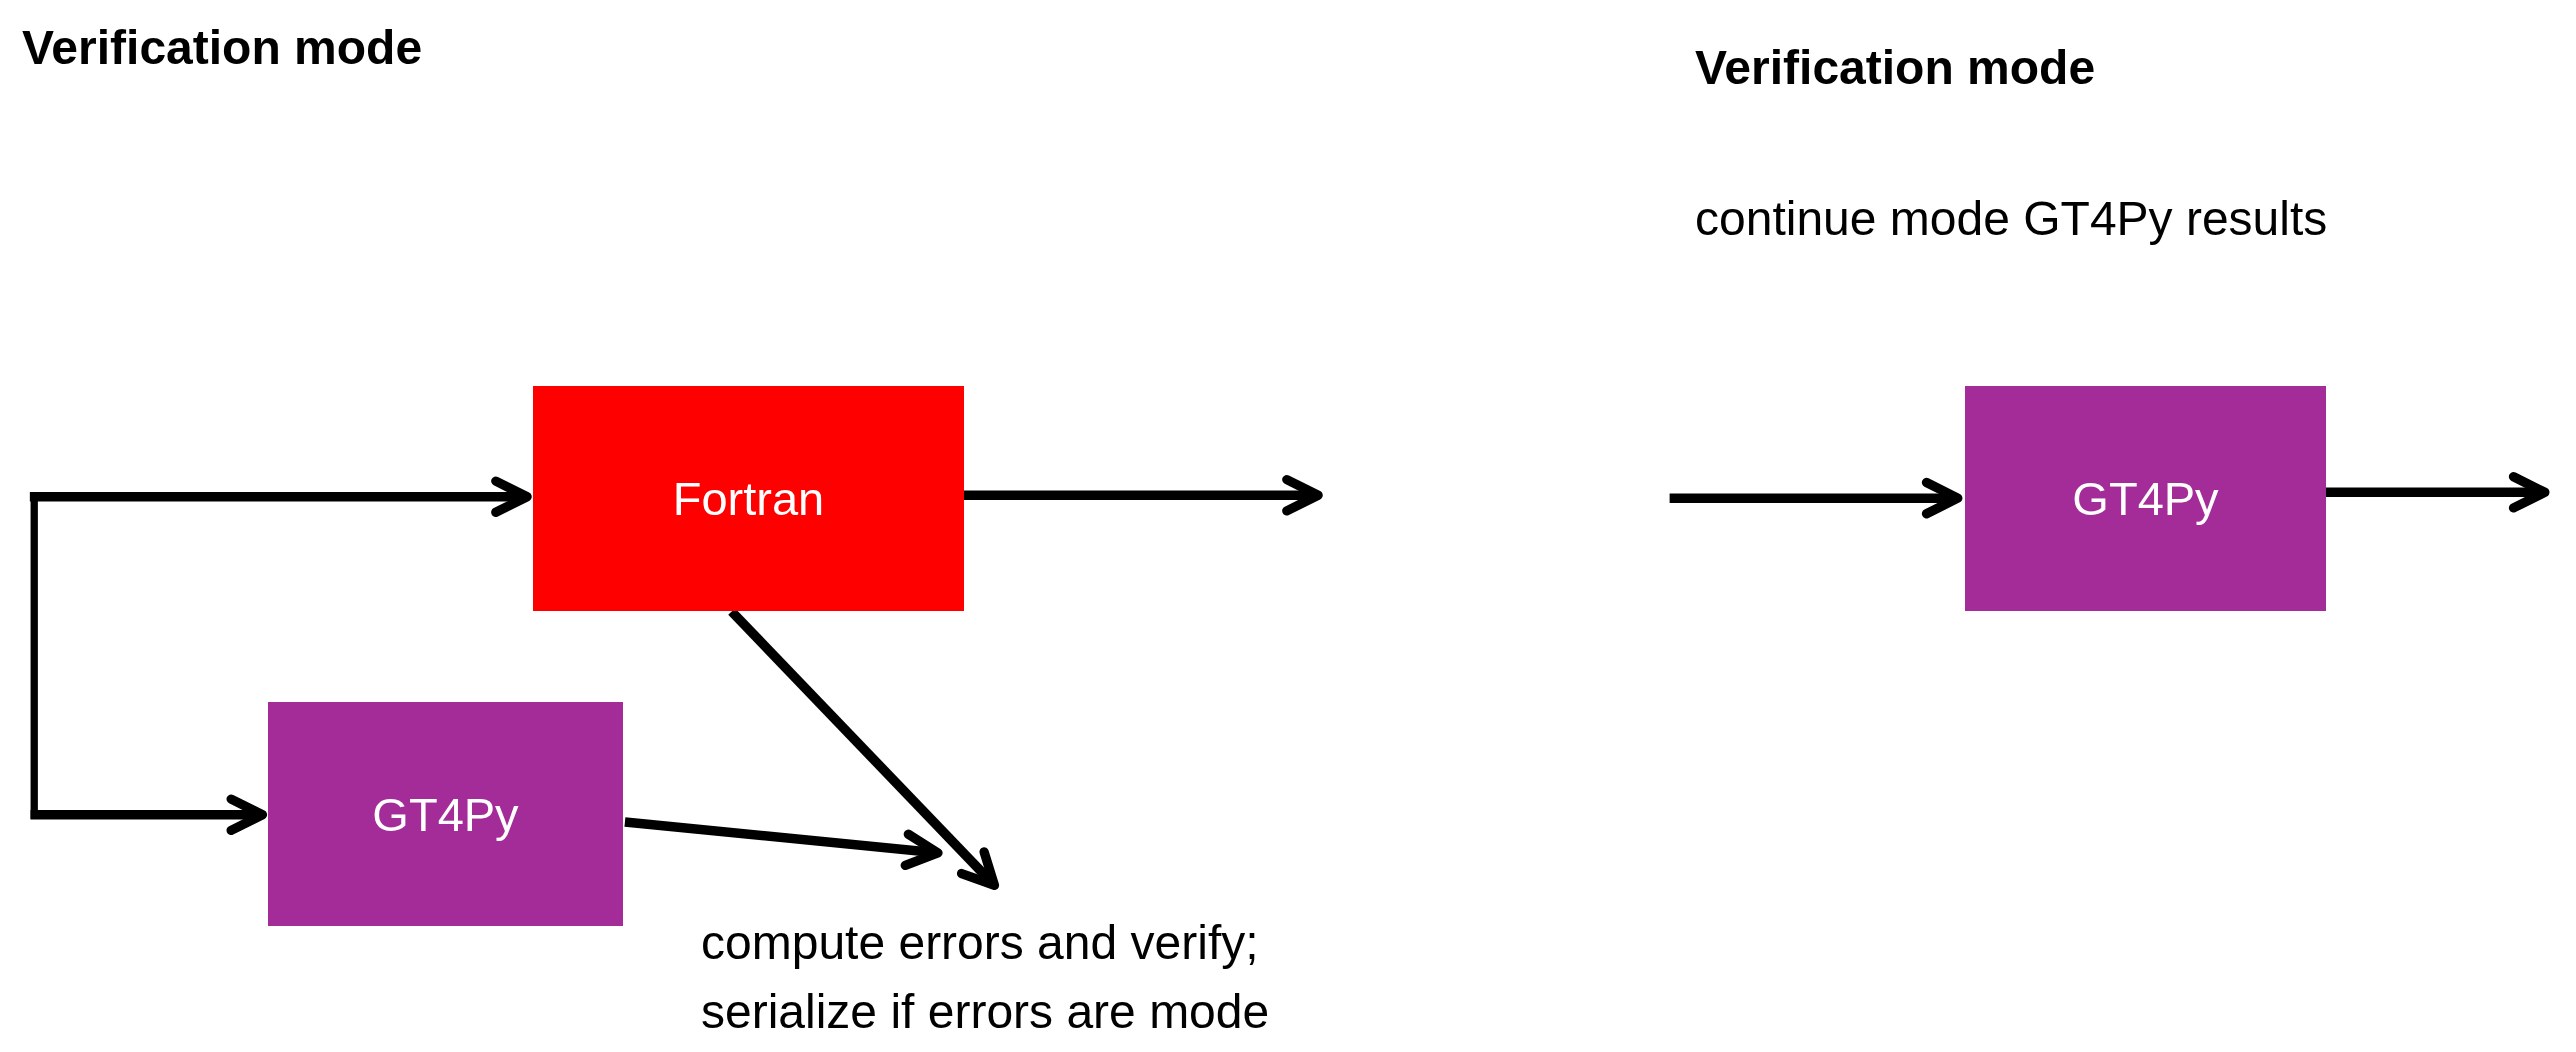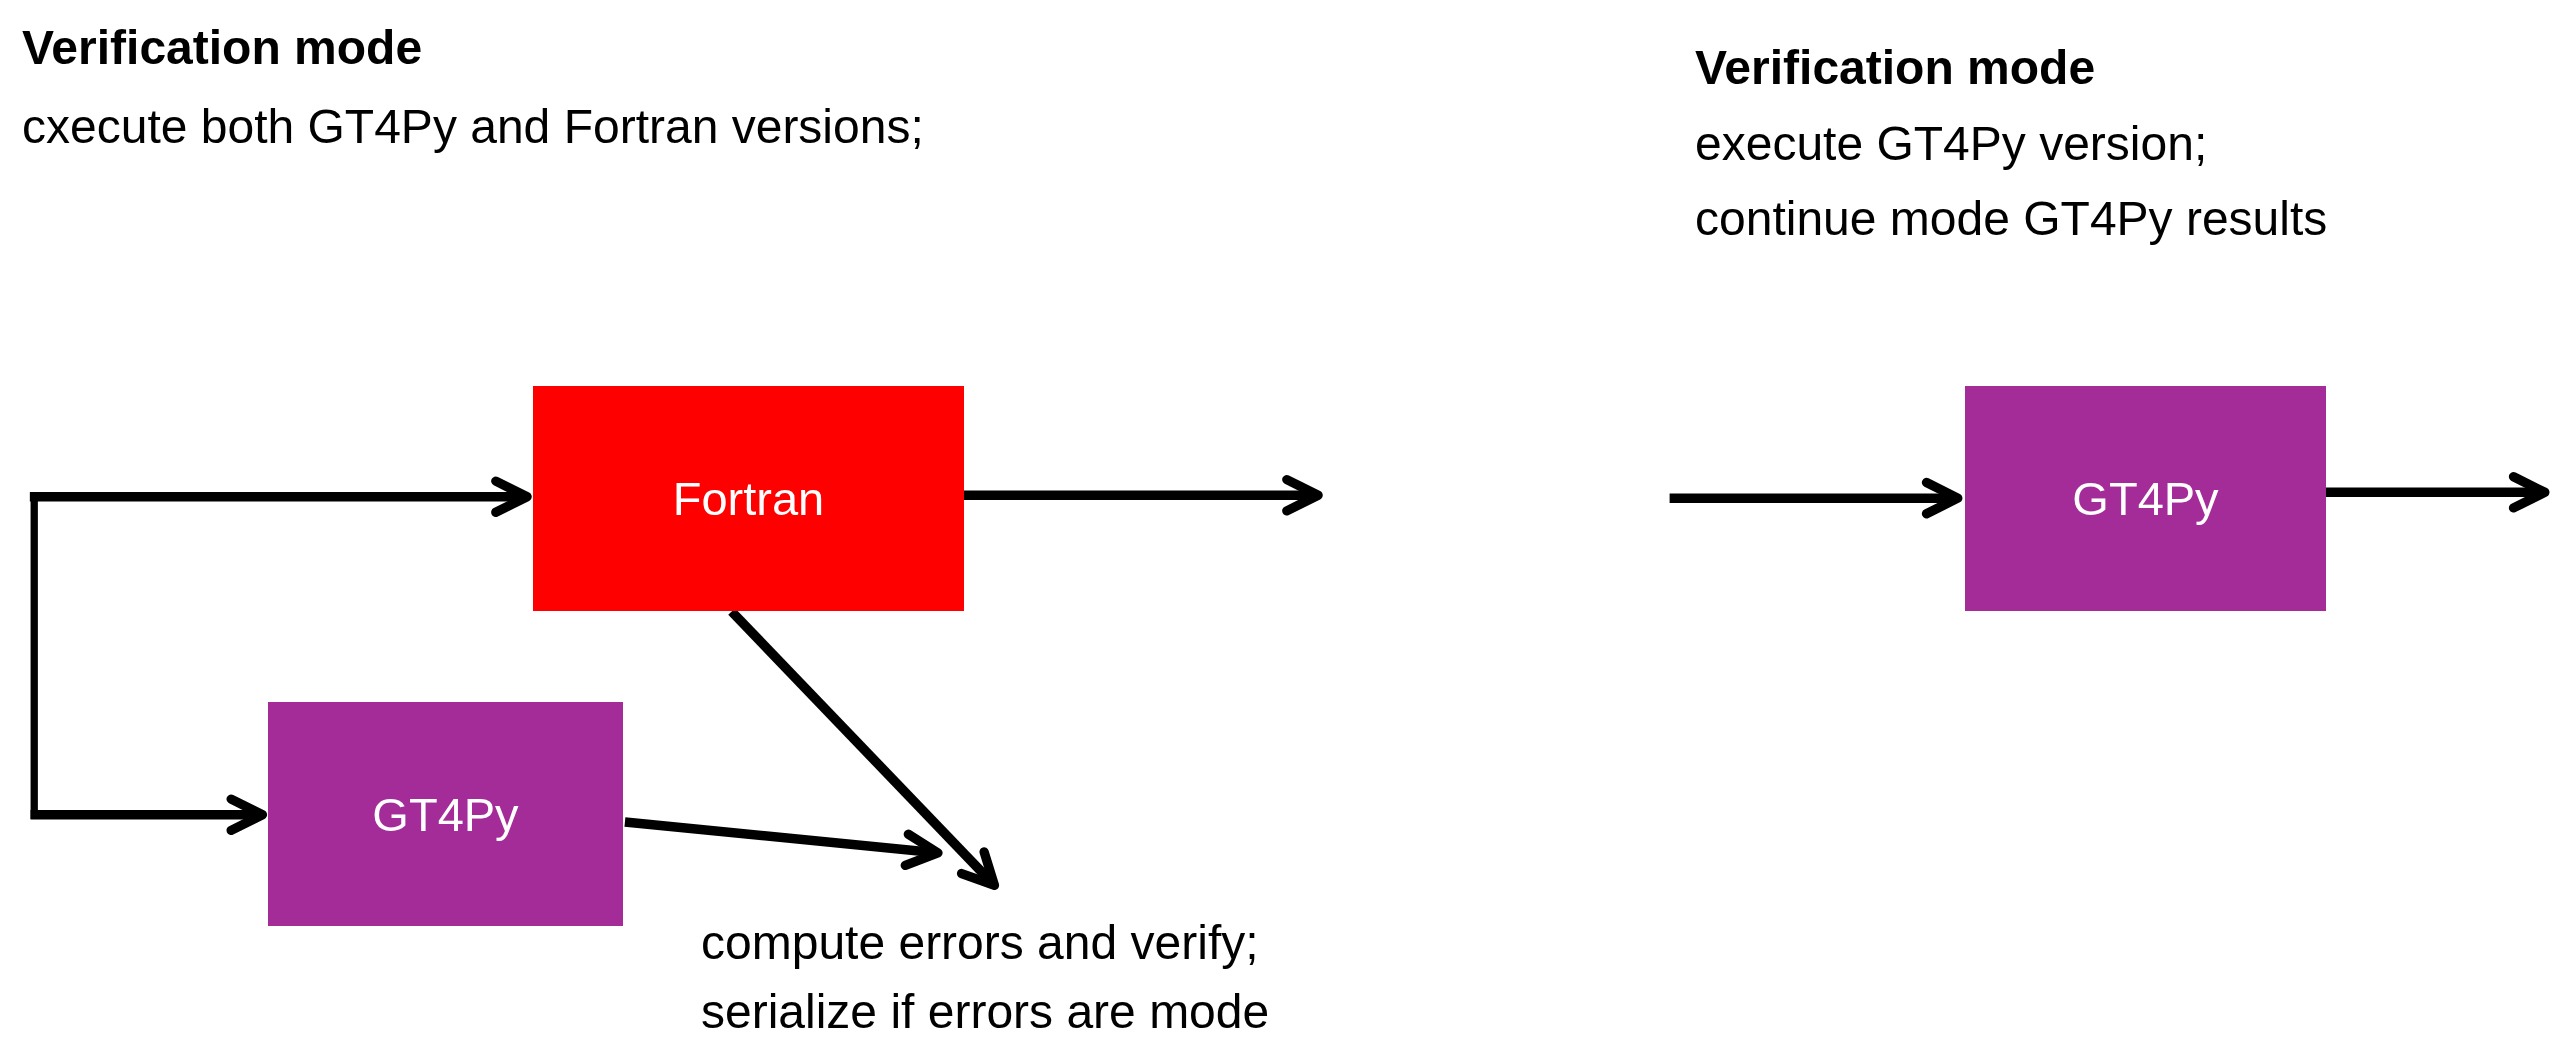--- a/index.html
+++ b/index.html
@@ -47,24 +47,22 @@
     stroke: #000000;
     fill: none;
   }
 </style>
 </head>
 <body>
 
 <div id="canvas">
 
   <div class="txt bold" style="left:22px; top:11.7px;">Verification mode</div>
-  <div class="txt" style="left:22px; top:91px;">cxecute both GT4Py and Fortran versions;</div>
 
   <div class="txt bold" style="left:1695px; top:32px;">Verification mode</div>
-  <div class="txt" style="left:1695px; top:108px;">execute GT4Py version;</div>
   <div class="txt" style="left:1695px; top:183px;">continue mode GT4Py results</div>
 
   <svg id="arrows" viewBox="0 0 3522 1439" xmlns="http://www.w3.org/2000/svg">
     <defs>
       <marker id="chev" viewBox="0 0 14 14" refX="11.5" refY="7" markerWidth="4.6" markerHeight="4.6" orient="auto" markerUnits="strokeWidth">
         <path d="M2,2 L12,7 L2,12" fill="none" stroke="#000000" stroke-width="3" stroke-linecap="round" stroke-linejoin="round"></path>
       </marker>
     </defs>
 
     <line x1="46" y1="657" x2="46" y2="1104" stroke-width="10"></line>

